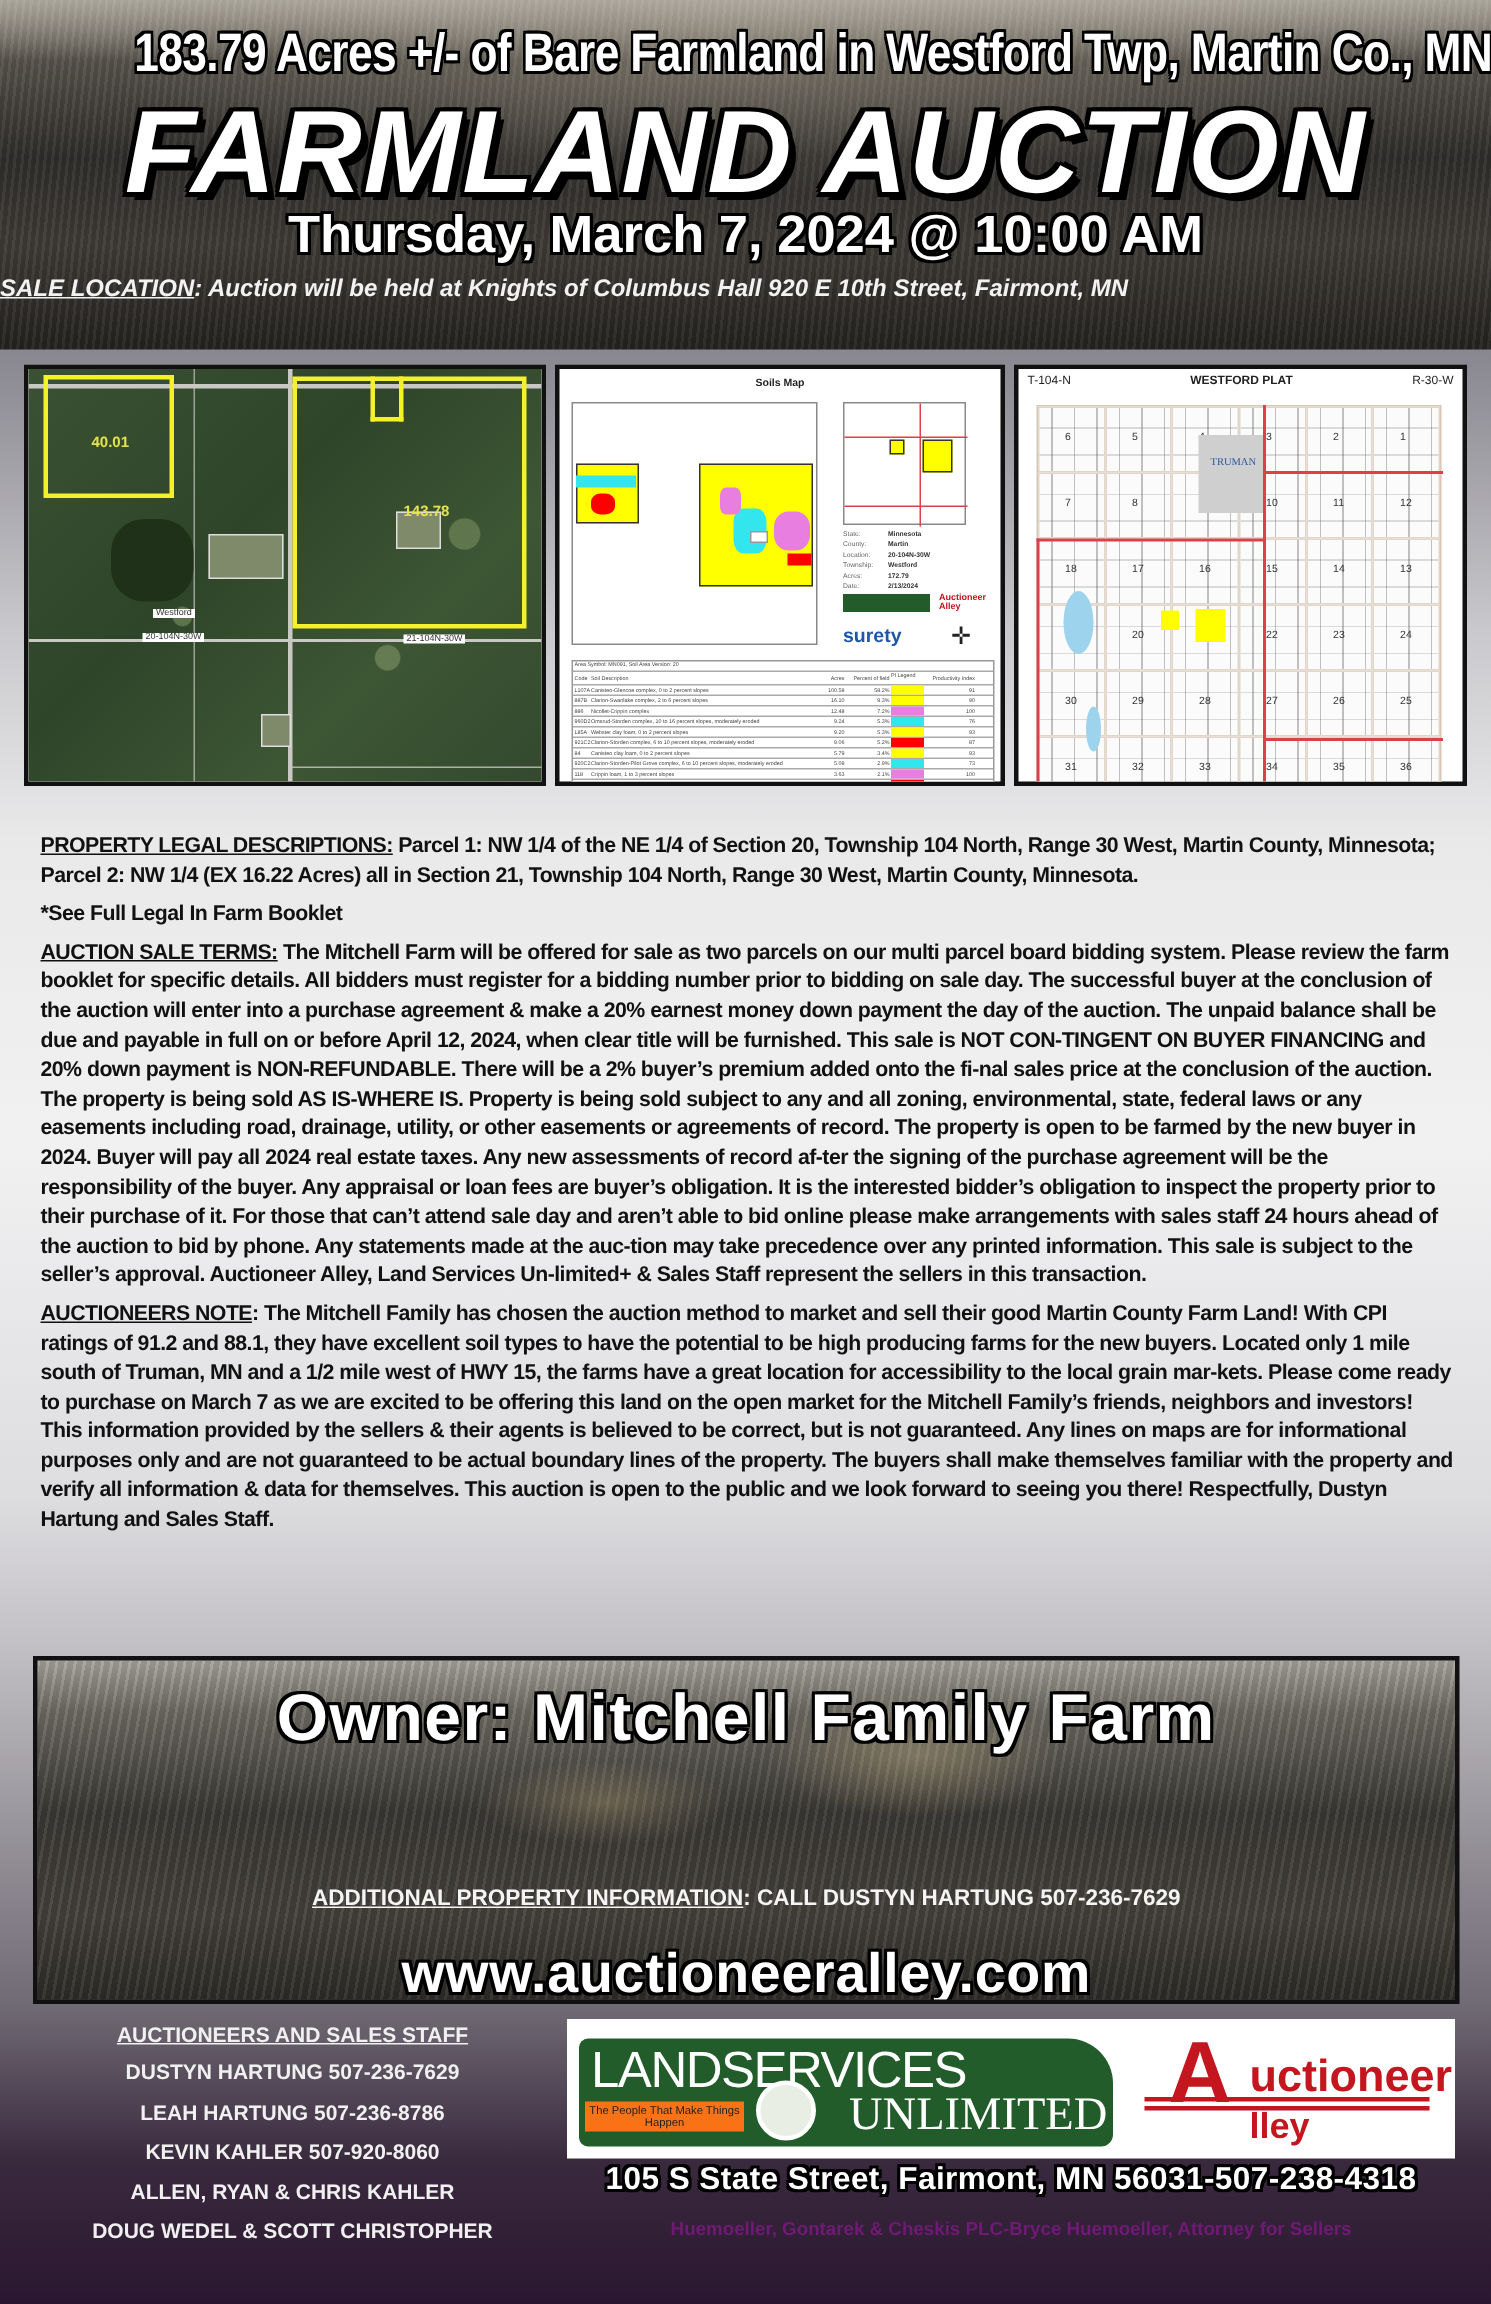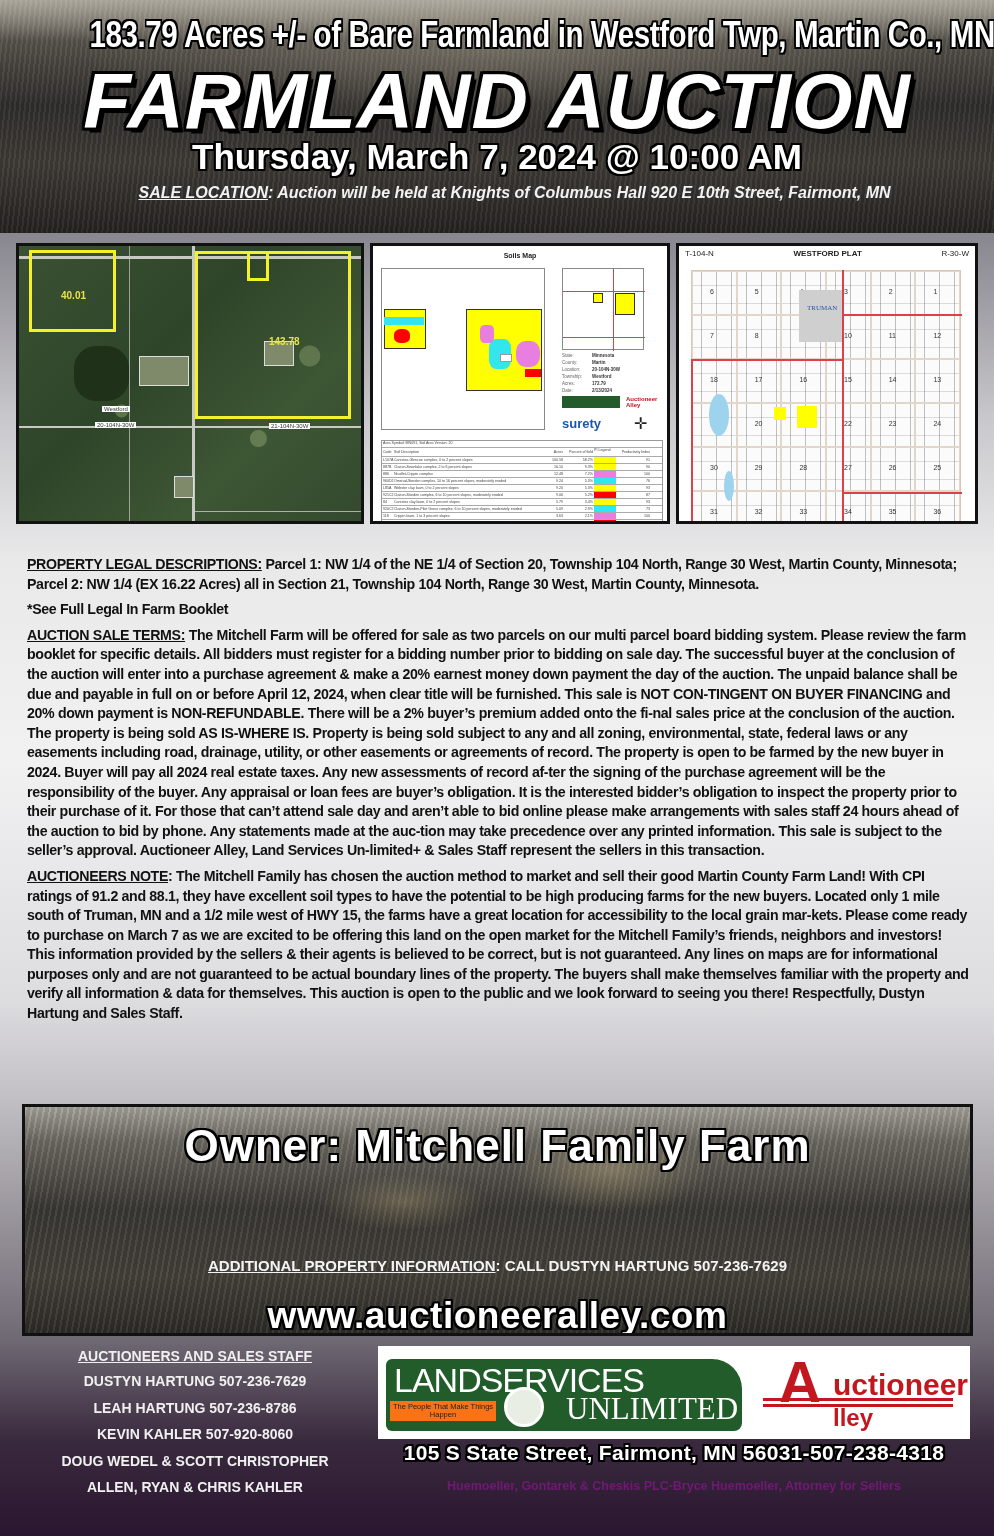--- a/index.html
+++ b/index.html
@@ -43,24 +43,23 @@
       white-space: nowrap;
       text-shadow:
         -3px -3px 0 #000, 3px -3px 0 #000, -3px 3px 0 #000, 3px 3px 0 #000,
         0 -3px 0 #000, 0 3px 0 #000, -3px 0 0 #000, 3px 0 0 #000, 5px 5px 0 #000;
     }
     .hero-date {
       position: absolute; left: 0; right: 0; top: 137px; text-align: center;
       font-size: 35px; font-weight: bold; white-space: nowrap;
     }
     .hero-location {
-      position: absolute; left: 0; right: 0; top: 184px; text-align: center;
+      position: absolute; left: 0; right: 0; top: 184px; text-align: left;
       font-size: 16px; font-weight: bold; font-style: italic; color: #f2f2f2;
       white-space: nowrap;
-      margin-left: 35px;
     }
     .hero-location .lbl { text-decoration: underline; }
 
     
     .panel {
       position: absolute; top: 243px; height: 281px;
       border: 3px solid #111; background: #fff; overflow: hidden;
     }
     .panel-aerial { left: 16px; width: 348px; }
     .panel-soils { left: 370px; width: 300px; }
@@ -560,22 +559,22 @@
   <div class="banner-owner outline-white">Owner: Mitchell Family Farm</div>
   <div class="banner-info"><span class="lbl">ADDITIONAL PROPERTY INFORMATION</span><span>: CALL DUSTYN HARTUNG 507-236-7629</span></div>
   <div class="banner-url outline-white">www.auctioneeralley.com</div>
 </div>
 
 <div class="staff">
   <div class="staff-title">AUCTIONEERS AND SALES STAFF</div>
   <div class="staff-line">DUSTYN HARTUNG 507-236-7629</div>
   <div class="staff-line">LEAH HARTUNG 507-236-8786</div>
   <div class="staff-line">KEVIN KAHLER 507-920-8060</div>
+  <div class="staff-line">ALLEN, RYAN &amp; CHRIS KAHLER</div>
   <div class="staff-line">DOUG WEDEL &amp; SCOTT CHRISTOPHER</div>
-  <div class="staff-line">ALLEN, RYAN &amp; CHRIS KAHLER</div>
 </div>
 
 <div class="logos">
   <div class="land-logo">
     <div class="word1">LANDSERVICES</div>
     <div class="globe"></div>
     <div class="word2">UNLIMITED</div>
     <div class="tag">The People That Make Things Happen</div>
   </div>
   <div class="aa-logo">

